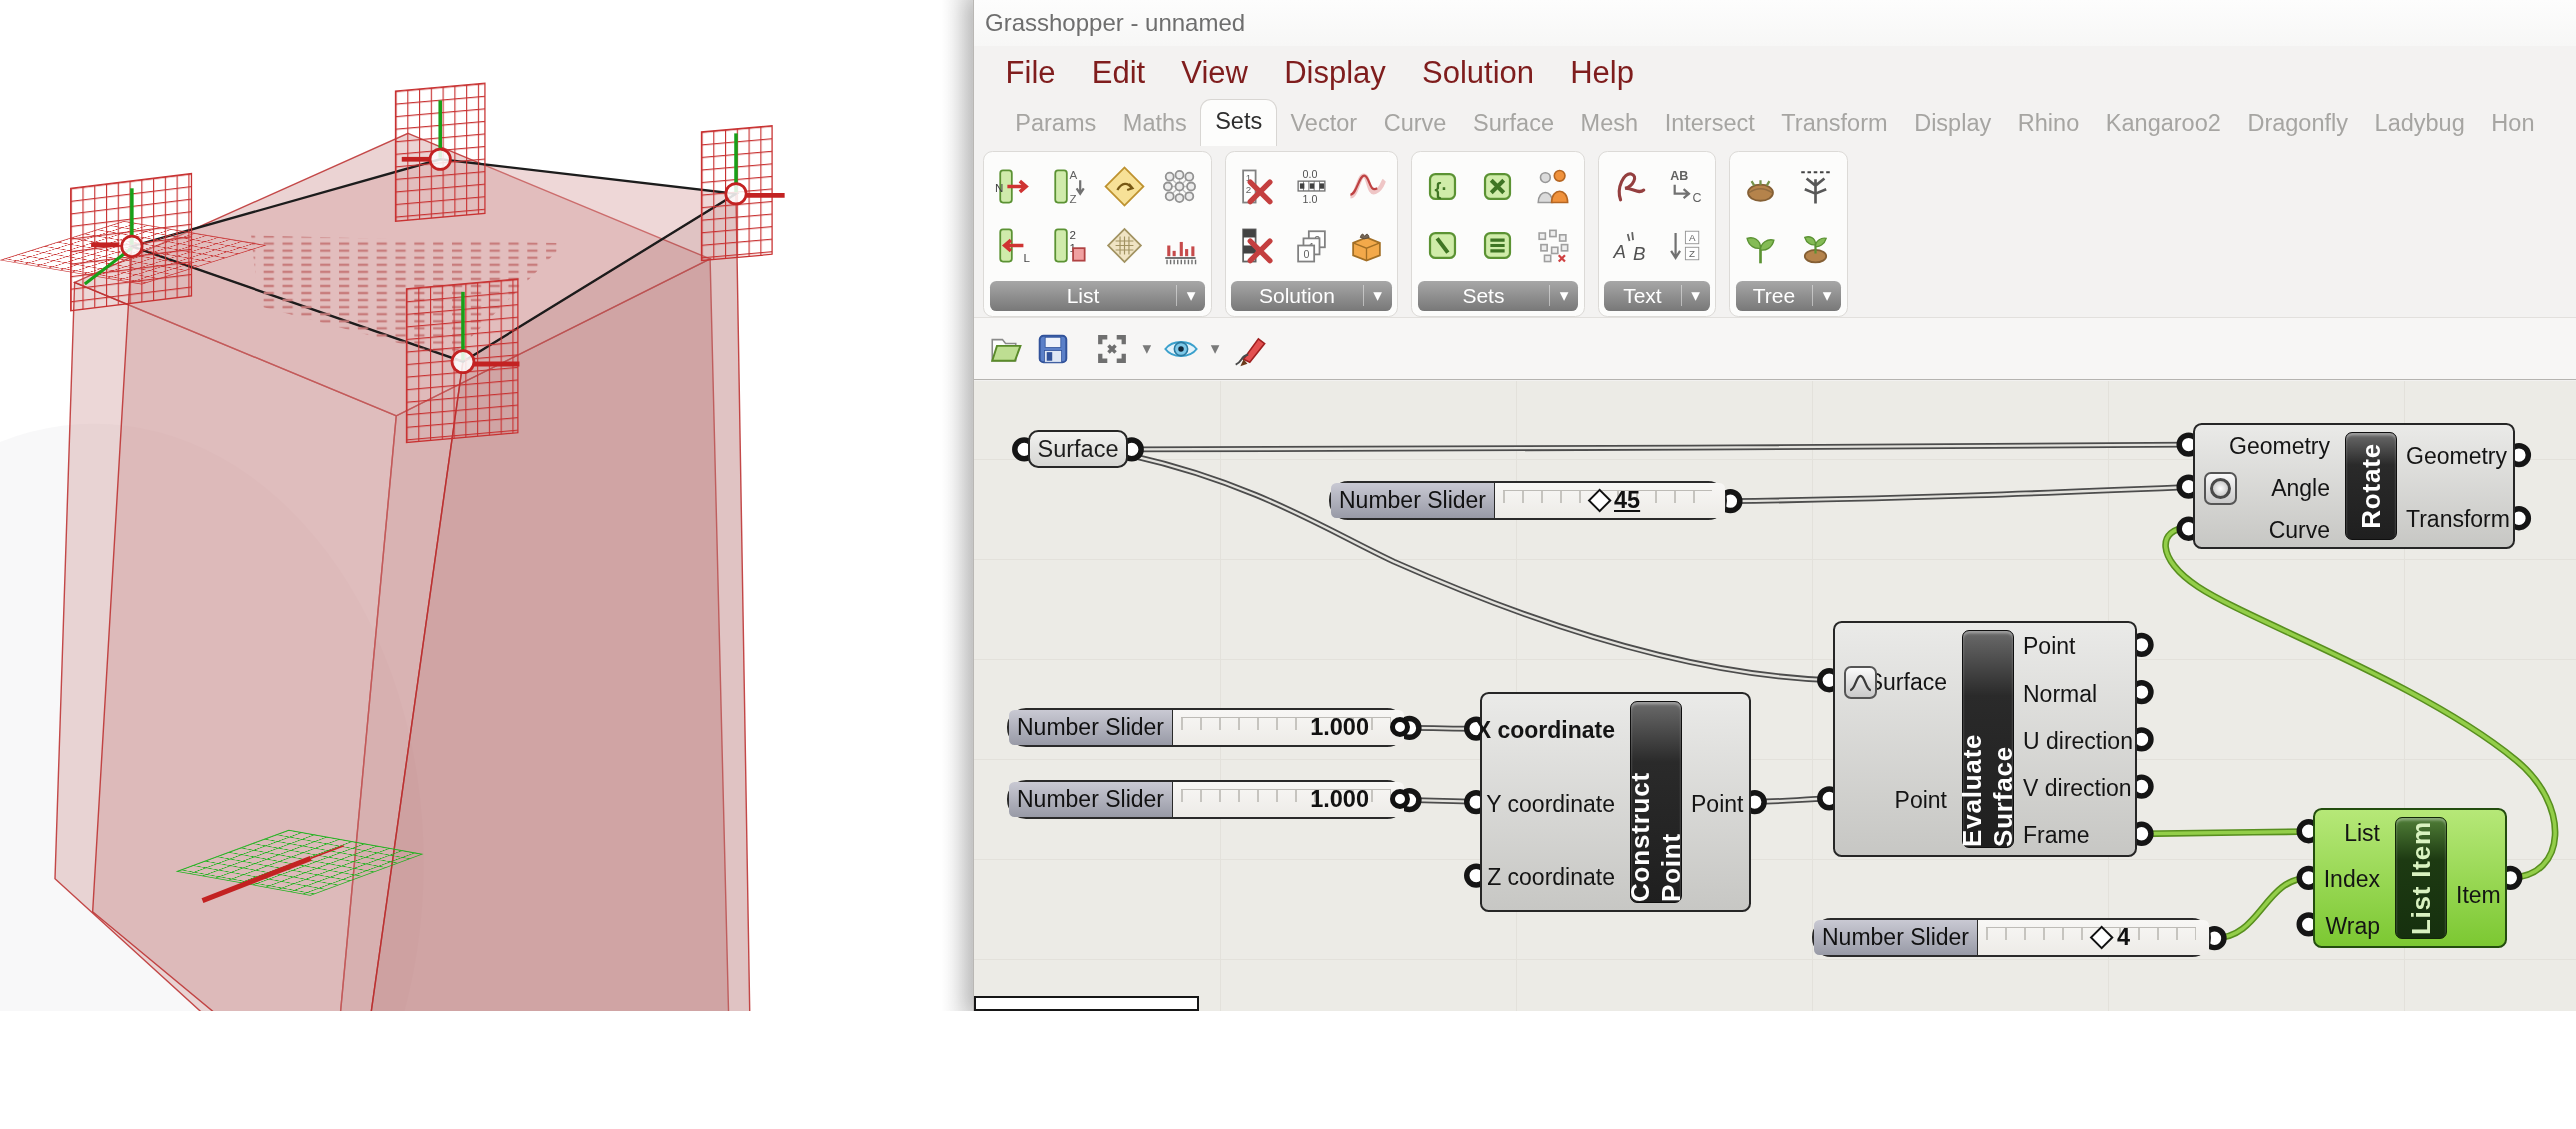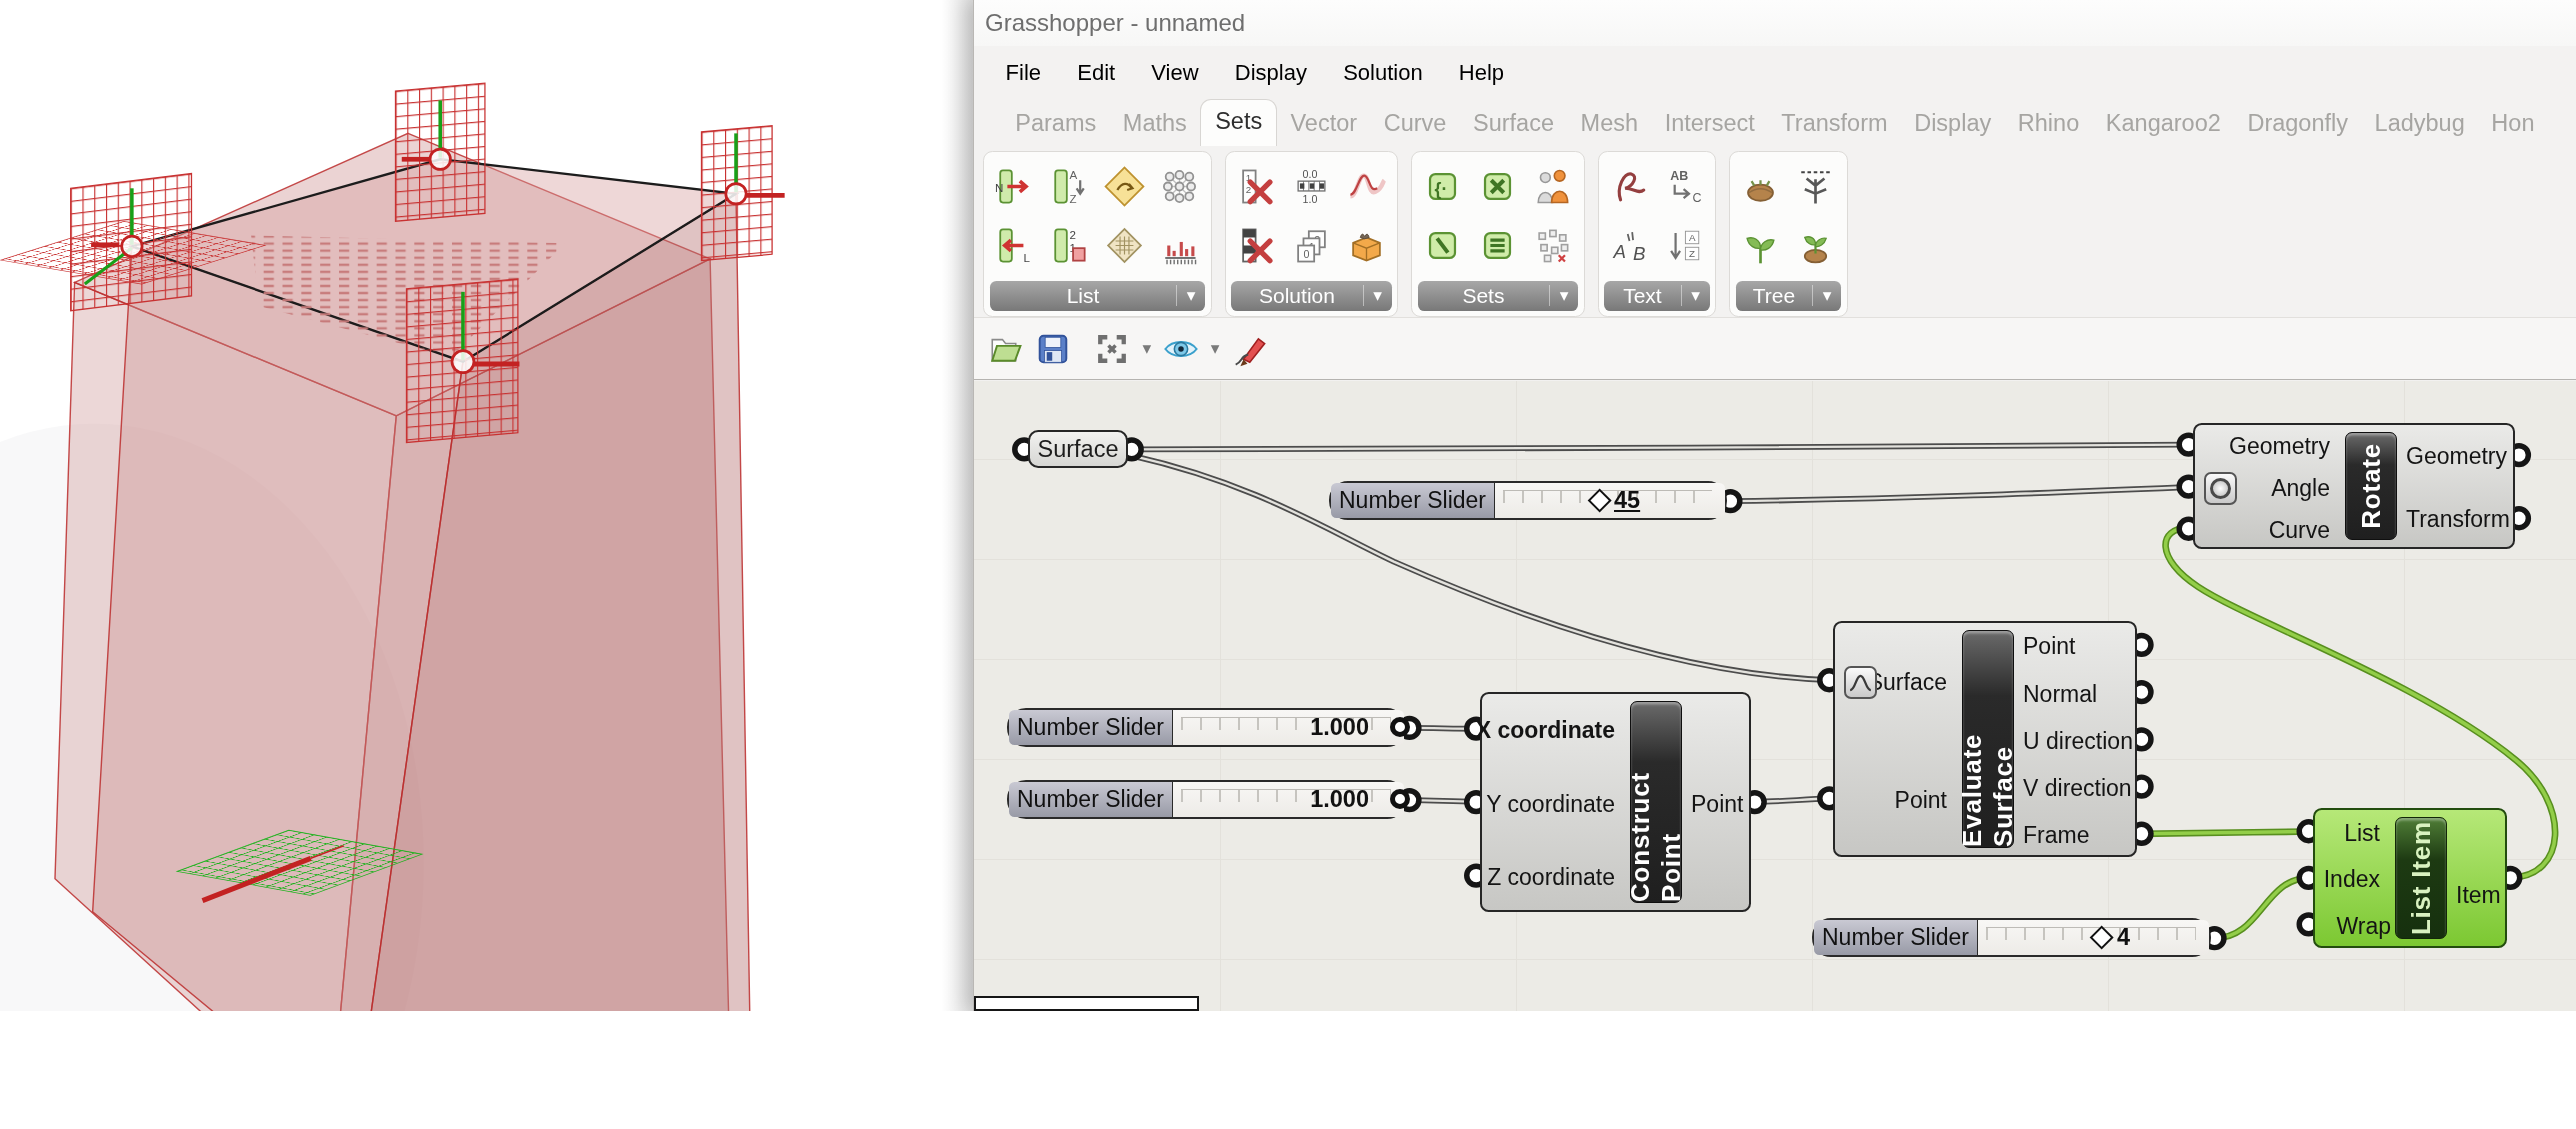--- a/index.html
+++ b/index.html
@@ -6,21 +6,21 @@
   #root{position:relative;width:2576px;height:1011px;overflow:hidden;background:#fff;
         font-family:"Liberation Sans", sans-serif; -webkit-font-smoothing:antialiased;}
   
   #viewport{position:absolute;left:0;top:0;width:973px;height:1129px;background:#fff;}
   
   #gh{position:absolute;left:973px;top:0;right:0;bottom:0;background:#f2f1f0;
       border-left:1.6px solid #b9b7b4; box-shadow:-7.8px 0 17.3px rgba(0,0,0,.16);}
   #titlebar{height:46px;background:linear-gradient(#fdfdfd,#f7f7f6);display:flex;align-items:center;}
   #titlebar .t{margin-left:11px;font-size:24px;color:#6e6e6e;}
   #menubar{height:53px;display:flex;align-items:center;gap:11px;padding-left:19px;background:#f3f2f1;}
-  .menu-item{font-size:22px;color:#000000;padding:4.7px 12.6px;white-space:nowrap;text-align:center;}
+  .menu-item{font-size:31px;color:#7f1d1d;padding:4.7px 12.6px;white-space:nowrap;text-align:center;}
   #tabbar{height:47px;display:flex;align-items:flex-end;padding-left:28px;background:#f3f2f1;}
   .tab{font-size:23.5px;color:#a6a5a2;padding:6.3px 13.3px 9.4px;white-space:nowrap;}
   .tab.active{background:#fdfdfc;color:#2e2e2e;border:0.8px solid #d8d6d3;border-bottom:none;
       border-radius:11px 11px 0 0;padding:7.8px 14px 11px;}
   
   #ribbon{height:171px;background:#f3f2f1;display:flex;gap:13.3px;padding:4.7px 0 0 9.4px;box-sizing:border-box;}
   .group{background:#fcfcfb;border:1.6px solid #dcdad7;border-radius:9.4px;display:flex;flex-direction:column;
       padding:1.6px 3.1px 3.1px;box-sizing:border-box;}
   .icon-rows{flex:1;display:flex;flex-direction:column;justify-content:space-evenly;}
   .icon-row{display:flex;}
@@ -644,19 +644,19 @@
             <div class="knob-d" style="left: 115px;"></div>
             <div class="sval" style="left: 139px;">4</div>
           </div>
         </div>
         <div class="node comp selected" style="left: 1339px; top: 427px; width: 194px; height: 140px;">
           <div class="cap" style="left: 80px;">
             <span>List Item</span>
           </div>
           <div class="plabel in" style="top: 10px; right: 125px;">List</div>
           <div class="plabel in" style="top: 56px; right: 125px;">Index</div>
-          <div class="plabel in" style="top: 103px; right: 114px;">Wrap</div>
+          <div class="plabel in" style="top: 103px; right: 125px;">Wrap</div>
           <div class="plabel out" style="top: 72px; left: 141px;">Item</div>
         </div>
       </div>
   </div>
 </div>
 
 
 </body></html>

